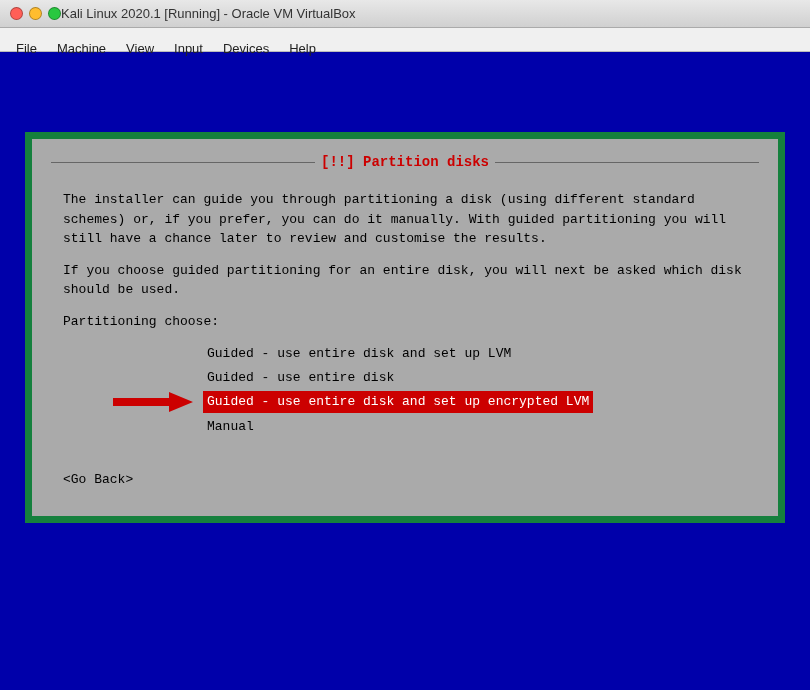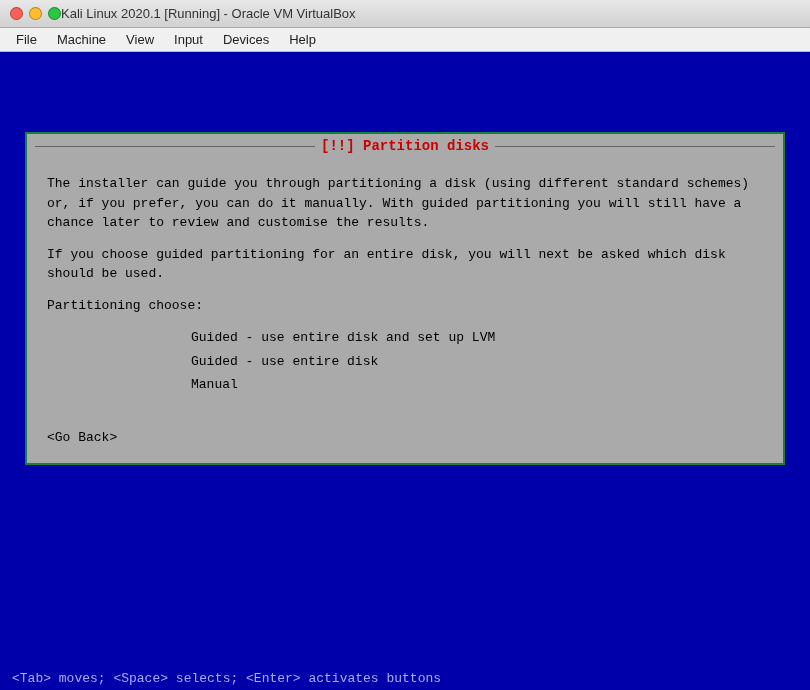--- a/index.html
+++ b/index.html
@@ -50,22 +50,21 @@
     .title-bar-right {
       width: 60px;
     }
 
     
     .menu-bar {
       width: 810px;
       height: 24px;
       background: #f0f0f0;
       display: flex;
-      align-items: center;
-      padding: 0 8px;
+      padding: 11px 8px;
       border-bottom: 1px solid #bbb;
       gap: 4px;
     }
 
     .menu-item {
       font-family: -apple-system, BlinkMacSystemFont, sans-serif;
       font-size: 13px;
       color: #222;
       padding: 2px 8px;
       cursor: pointer;
@@ -81,22 +80,22 @@
       flex-direction: column;
       align-items: center;
       justify-content: space-between;
       padding: 20px 0 0 0;
     }
 
     
     .dialog-box {
       width: 760px;
       background: #aaaaaa;
-      border: 2px solid #15803d;
-      padding: 0;
+      border: 7px solid #15803d;
+      padding: 11px;
       margin-top: 60px;
     }
 
     .dialog-title-bar {
       display: flex;
       align-items: center;
       justify-content: center;
       padding: 4px 8px;
       gap: 6px;
     }
@@ -205,28 +204,34 @@
         <div style="display:flex; align-items:center;">
           <div style="width:140px; display:flex; justify-content:flex-end; padding-right:10px;"></div>
           <span class="option-normal">Guided - use entire disk and set up LVM</span>
         </div>
 
         <div style="display:flex; align-items:center;">
           <div style="width:140px; display:flex; justify-content:flex-end; padding-right:10px;"></div>
           <span class="option-normal">Guided - use entire disk</span>
         </div>
 
+        <div style="display:flex; align-items:center;">
+          <div style="width:140px; display:flex; justify-content:flex-end; padding-right:10px;">
+
+            <svg width="80" height="24" viewBox="0 0 80 24" xmlns="http://www.w3.org/2000/svg">
+              <polygon points="0,8 56,8 56,2 80,12 56,22 56,16 0,16" fill="#cc0000"></polygon>
+            </svg>
+          </div>
+          <span class="option-selected">Guided - use entire disk and set up encrypted LVM</span>
+        </div>
 
         <div style="display:flex; align-items:center;">
           <div style="width:140px; display:flex; justify-content:flex-end; padding-right:10px;"></div>
           <span class="option-normal">Manual</span>
         </div>
       </div>
 
       <div class="go-back">&lt;Go Back&gt;</div>
     </div>
   </div>
 
-  <div class="status-bar">
-    <span>&lt;Tab&gt; moves; &lt;Space&gt; selects; &lt;Enter&gt; activates buttons</span>
-  </div>
 
 </div>
 
 </body></html>

